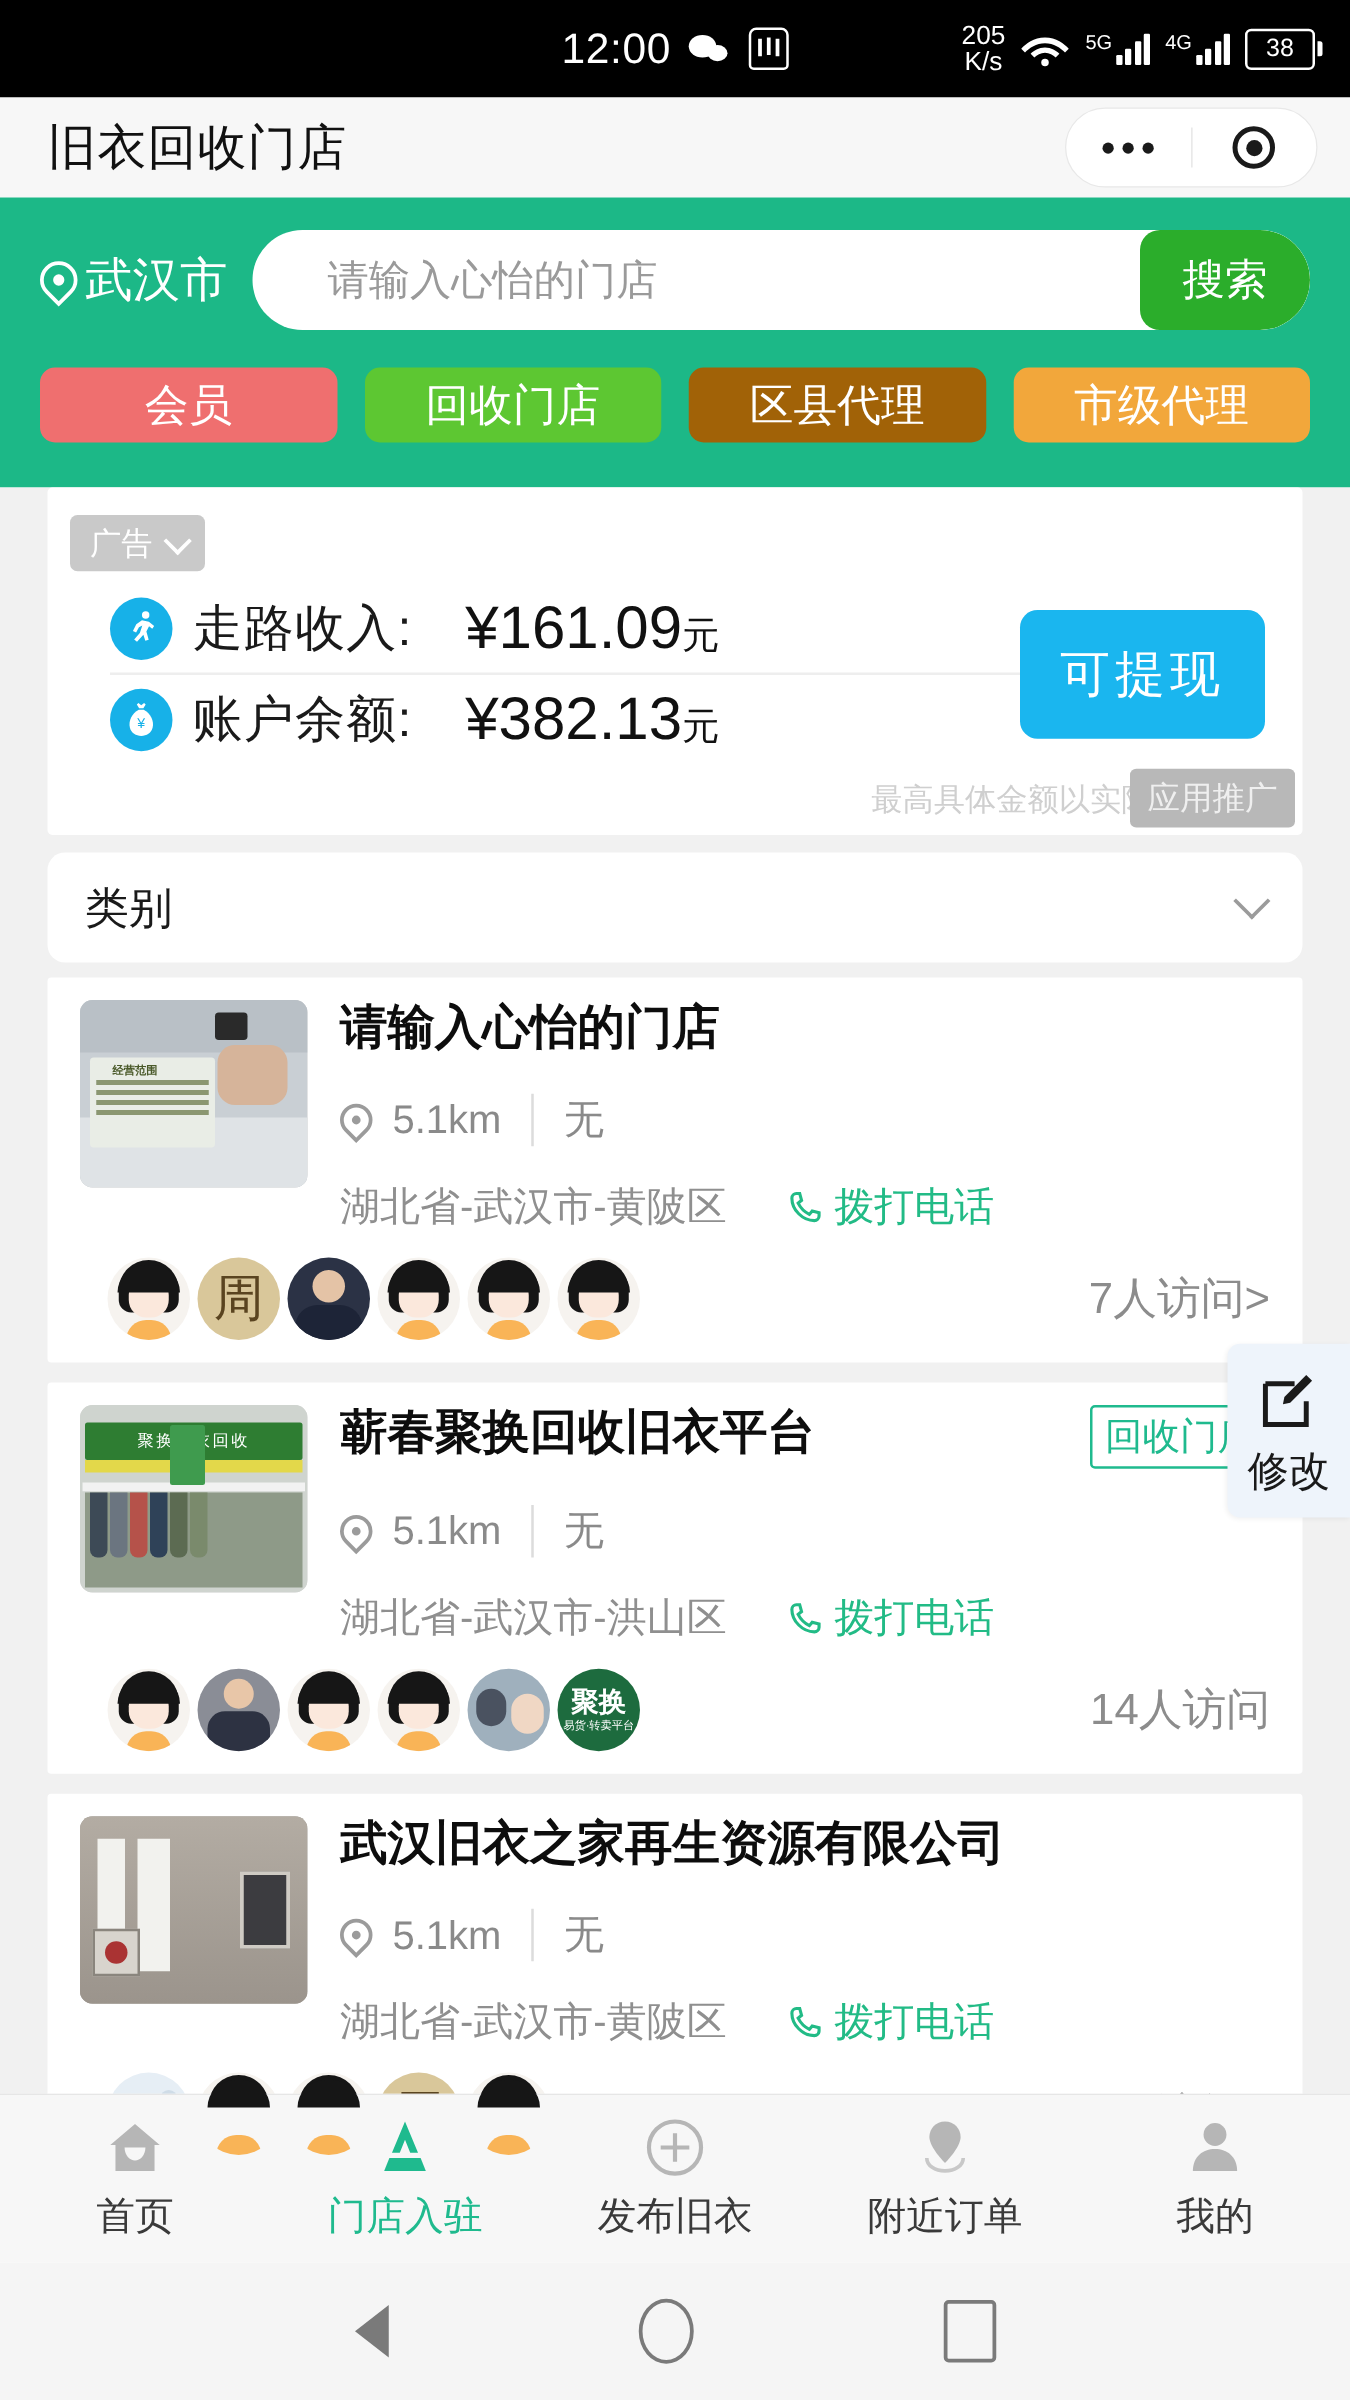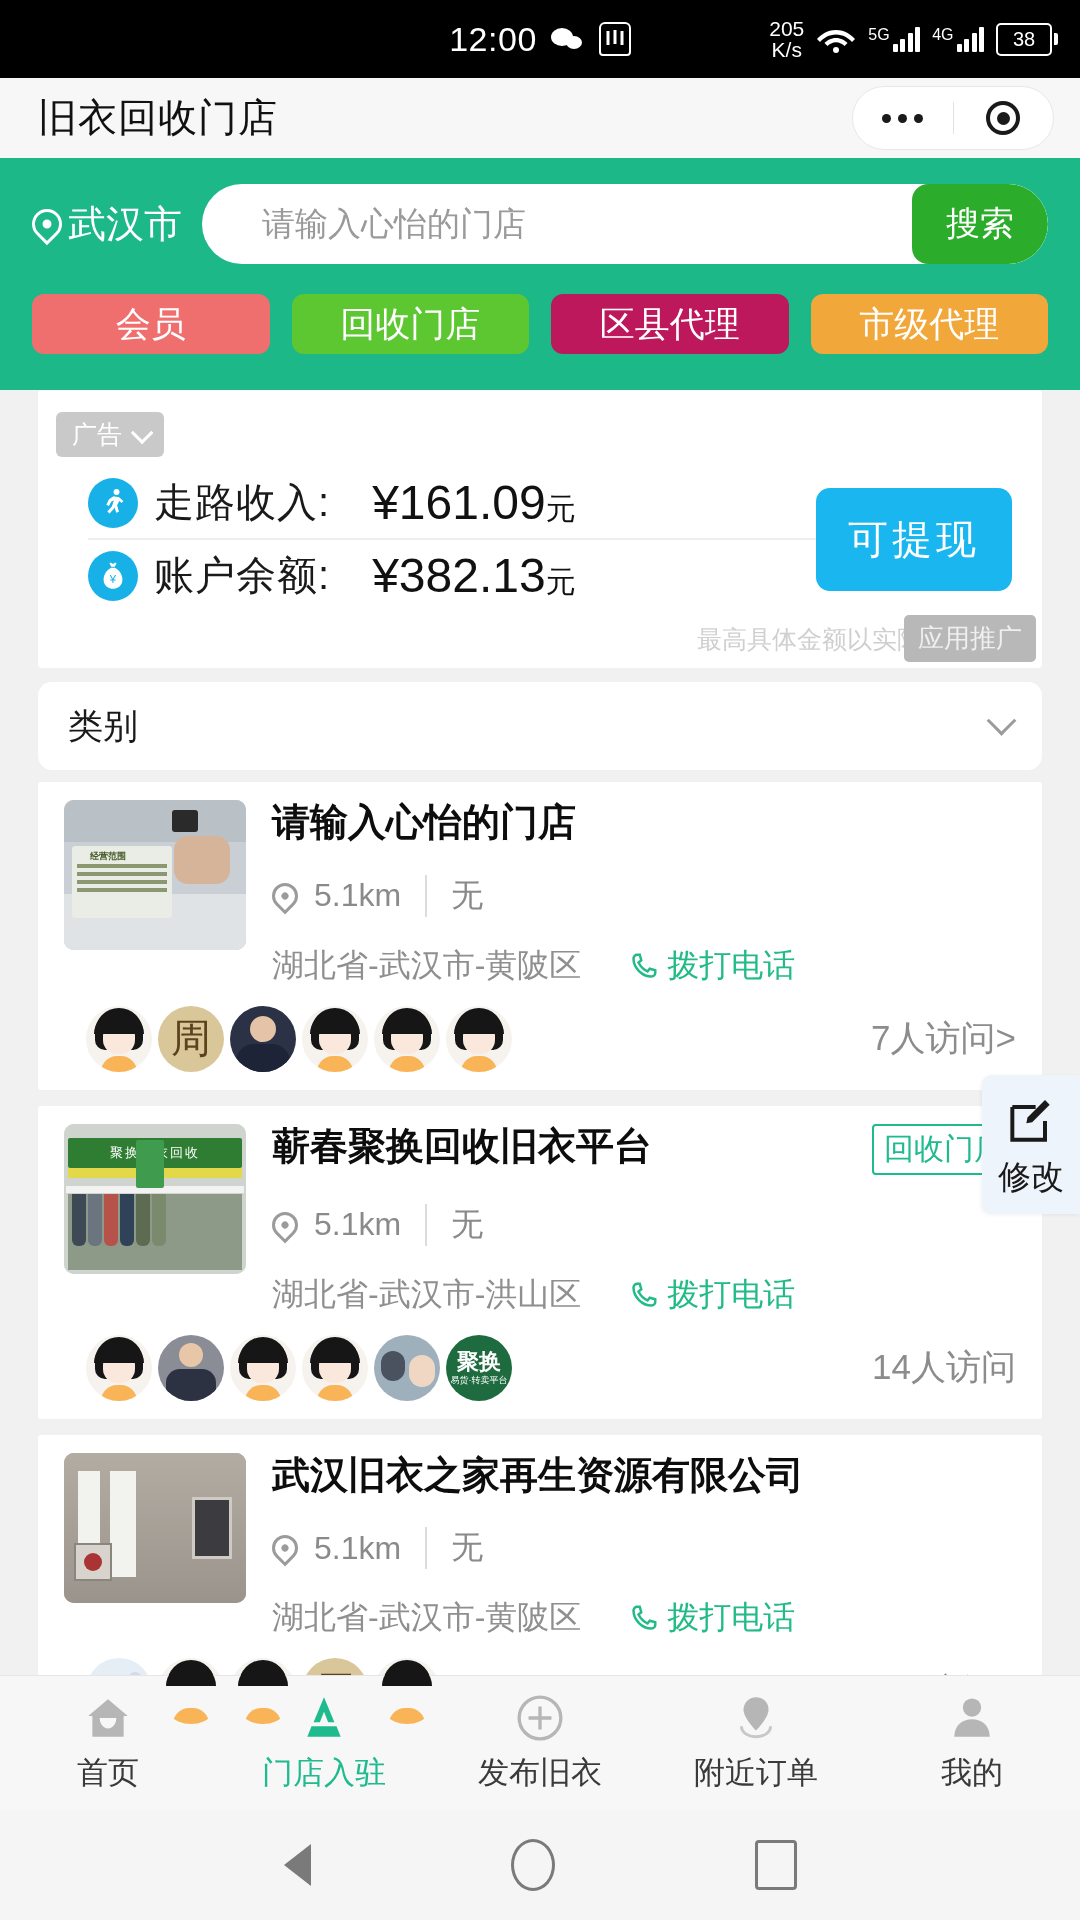--- a/index.html
+++ b/index.html
@@ -776,21 +776,21 @@
       <button class="search-btn">搜索</button>
     </div>
   </div>
   <div class="cat-row">
     <div class="cat-btn" style="background:#ef6f6f">
       <span>会员</span>
     </div>
     <div class="cat-btn" style="background:#5dc732">
       <span>回收门店</span>
     </div>
-    <div class="cat-btn" style="background:#be185d">
+    <div class="cat-btn" style="background:#a16207">
       <span>区县代理</span>
     </div>
     <div class="cat-btn" style="background:#f2a73b">
       <span>市级代理</span>
     </div>
   </div>
 </div>
 
 <div class="content-area">
 

